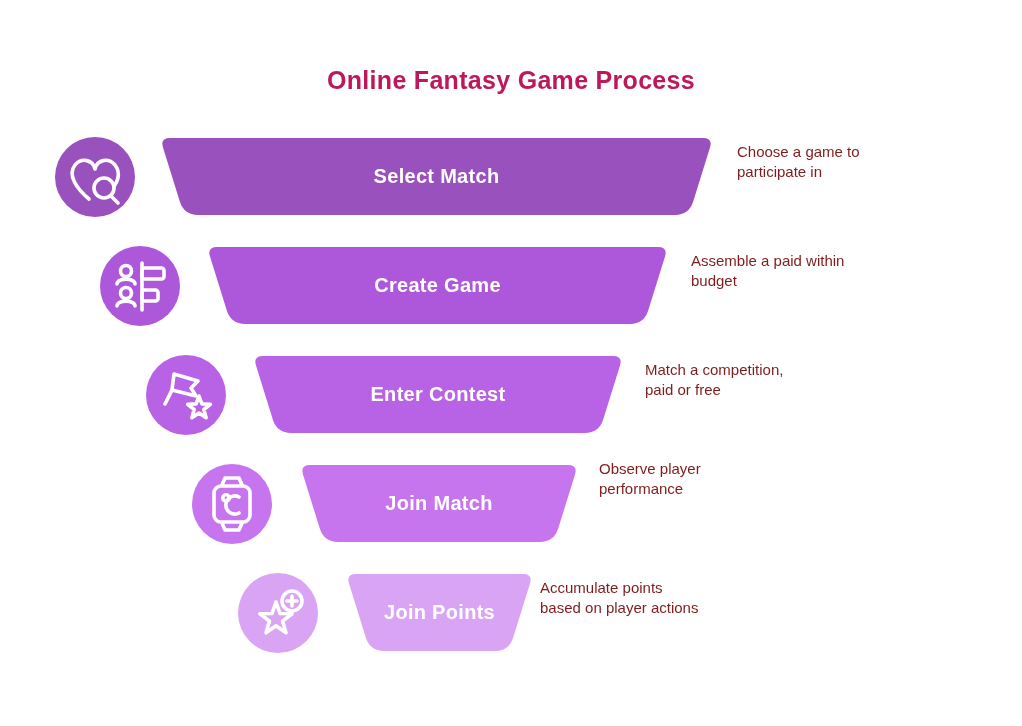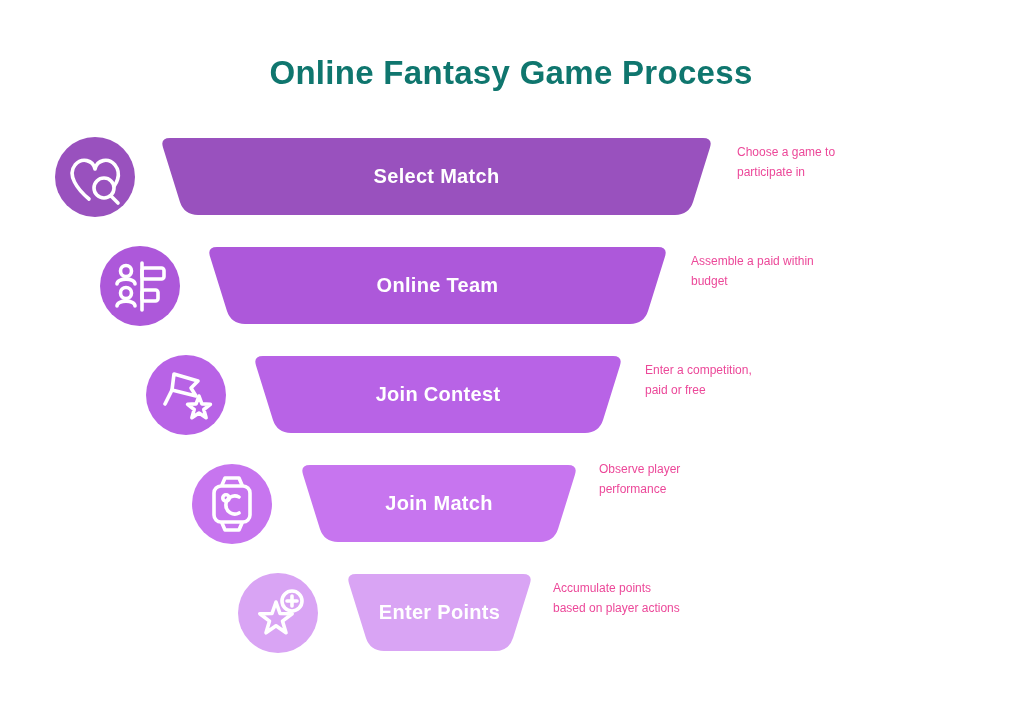--- a/index.html
+++ b/index.html
@@ -6,49 +6,49 @@
   .canvas{
     position:relative;
     width:1022px;height:726px;
     background:#ffffff;
     font-family:"Liberation Sans", sans-serif;
     overflow:hidden;
   }
   .title{
     position:absolute;left:0;right:0;top:50px;
     text-align:center;
-    font-size:33px;font-weight:bold;color:#0f766e;
+    font-size:25px;font-weight:bold;color:#be185d;
     letter-spacing:.3px;
-    margin:4px;
+    margin:16px;
   }
   .icon-circle{
     position:absolute;width:80px;height:80px;border-radius:50%;
     background:var(--c);
     display:flex;align-items:center;justify-content:center;
   }
   .icon-circle svg{color:var(--c);}
   .band{position:absolute;height:77px;}
   .band svg{display:block;}
   .band path{fill:var(--c);}
   .band-label{
     position:absolute;inset:0;
     display:flex;align-items:center;justify-content:center;
     color:#ffffff;font-size:20px;font-weight:bold;letter-spacing:.3px;text-align:right;
   }
   .desc{
     position:absolute;width:250px;
-    font-size:12px;line-height:20px;color:#ec4899;
+    font-size:15px;line-height:20px;color:#7f1d1d;
     white-space:pre-line;
   }
   
   .s0 .icon-circle{left:55px;top:137px}  .s0 .band{left:160px;top:138px;width:553px} .s0 .desc{left:737px;top:142px}
   .s1 .icon-circle{left:100px;top:246px} .s1 .band{left:207px;top:247px;width:461px} .s1 .desc{left:691px;top:251px}
   .s2 .icon-circle{left:146px;top:355px} .s2 .band{left:253px;top:356px;width:370px} .s2 .desc{left:645px;top:360px}
   .s3 .icon-circle{left:192px;top:464px} .s3 .band{left:300px;top:465px;width:278px} .s3 .desc{left:599px;top:459px}
-  .s4 .icon-circle{left:238px;top:573px} .s4 .band{left:346px;top:574px;width:187px} .s4 .desc{left:553px;top:578px}
+  .s4 .icon-circle{left:238px;top:573px} .s4 .band{left:346px;top:574px;width:187px} .s4 .desc{left:540px;top:578px}
 </style>
 </head>
 <body>
 
 <div class="canvas">
 
   <h1 class="title">Online Fantasy Game Process</h1>
 
   <div class="step s0" style="--c: #9951be;">
     <div class="icon-circle">
@@ -77,41 +77,41 @@
         <path d="M17 60 C17 53.5 35 53.5 35 60"></path>
         <line x1="42" y1="17" x2="42" y2="64"></line>
         <rect x="42" y="22" width="22" height="11" rx="2.5"></rect>
         <rect x="42" y="44" width="16" height="11" rx="2.5"></rect>
       </svg>
     </div>
     <div class="band">
       <svg width="461" height="77" viewBox="0 0 461 77">
         <path d="M10 0 L451 0 Q461 0 458 9.5 L441.2 63.6 Q437 77 423 77 L38 77 Q24 77 19.8 63.6 L3 9.5 Q0 0 10 0 Z"></path>
       </svg>
-      <div class="band-label">Online Team</div>
+      <div class="band-label">Create Game</div>
     </div>
     <div class="desc">Assemble a paid within
 budget</div>
   </div>
 
   <div class="step s2" style="--c: #b863e6;">
     <div class="icon-circle">
       <svg width="80" height="80" viewBox="0 0 80 80" fill="none" stroke="#ffffff" stroke-width="3.6" stroke-linecap="round" stroke-linejoin="round">
         <path d="M28 19 L52 26 L45 33 L50 41 L26 35 Z"></path>
         <line x1="26" y1="35" x2="19" y2="49"></line>
         <path d="M53 41 L55.9 48.9 L64.4 49.3 L57.8 54.5 L60.1 62.7 L53 58 L45.9 62.7 L48.2 54.5 L41.6 49.3 L50.1 48.9 Z" fill="currentColor"></path>
       </svg>
     </div>
     <div class="band">
       <svg width="370" height="77" viewBox="0 0 370 77">
         <path d="M10 0 L360 0 Q370 0 367 9.5 L350.2 63.6 Q346 77 332 77 L38 77 Q24 77 19.8 63.6 L3 9.5 Q0 0 10 0 Z"></path>
       </svg>
-      <div class="band-label">Join Contest</div>
+      <div class="band-label">Enter Contest</div>
     </div>
-    <div class="desc">Enter a competition,
+    <div class="desc">Match a competition,
 paid or free</div>
   </div>
 
   <div class="step s3" style="--c: #c775ef;">
     <div class="icon-circle">
       <svg width="80" height="80" viewBox="0 0 80 80" fill="none" stroke="#ffffff" stroke-width="3.6" stroke-linecap="round" stroke-linejoin="round">
         <path d="M30 21 L33 14 L47 14 L50 21"></path>
         <path d="M30 59 L33 66 L47 66 L50 59"></path>
         <rect x="22" y="22" width="36" height="36" rx="7"></rect>
         <circle cx="34" cy="34" r="3.2"></circle>
@@ -134,19 +134,19 @@
         <path d="M38 29 L42 40.5 L54.2 40.7 L44.5 48.1 L48 59.8 L38 52.8 L28 59.8 L31.5 48.1 L21.8 40.7 L34 40.5 Z"></path>
         <circle cx="54" cy="28" r="10" fill="currentColor"></circle>
         <line x1="54" y1="23" x2="54" y2="33"></line>
         <line x1="49" y1="28" x2="59" y2="28"></line>
       </svg>
     </div>
     <div class="band">
       <svg width="187" height="77" viewBox="0 0 187 77">
         <path d="M10 0 L177 0 Q187 0 184 9.5 L167.2 63.6 Q163 77 149 77 L38 77 Q24 77 19.8 63.6 L3 9.5 Q0 0 10 0 Z"></path>
       </svg>
-      <div class="band-label">Enter Points</div>
+      <div class="band-label">Join Points</div>
     </div>
     <div class="desc">Accumulate points
 based on player actions</div>
   </div>
 
 </div>
 
 </body></html>

